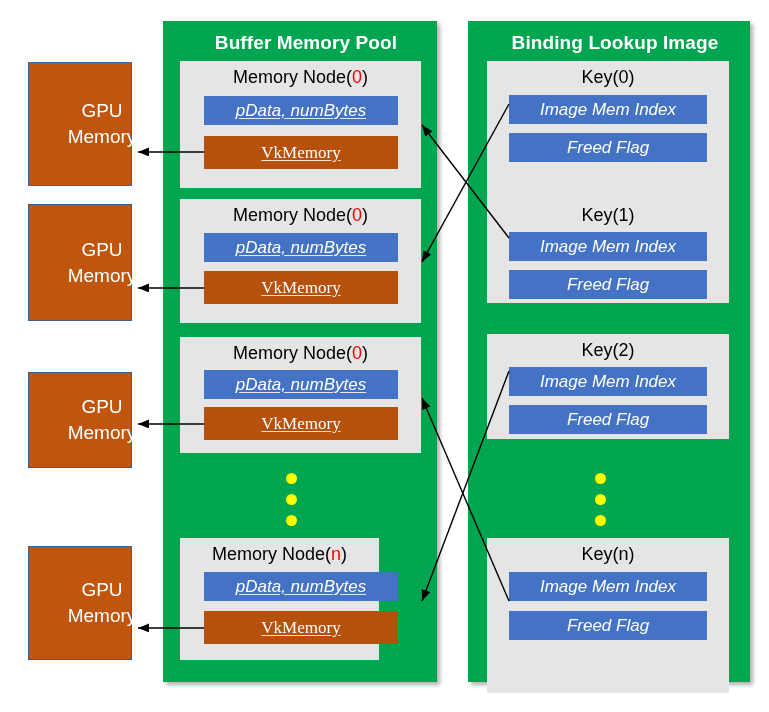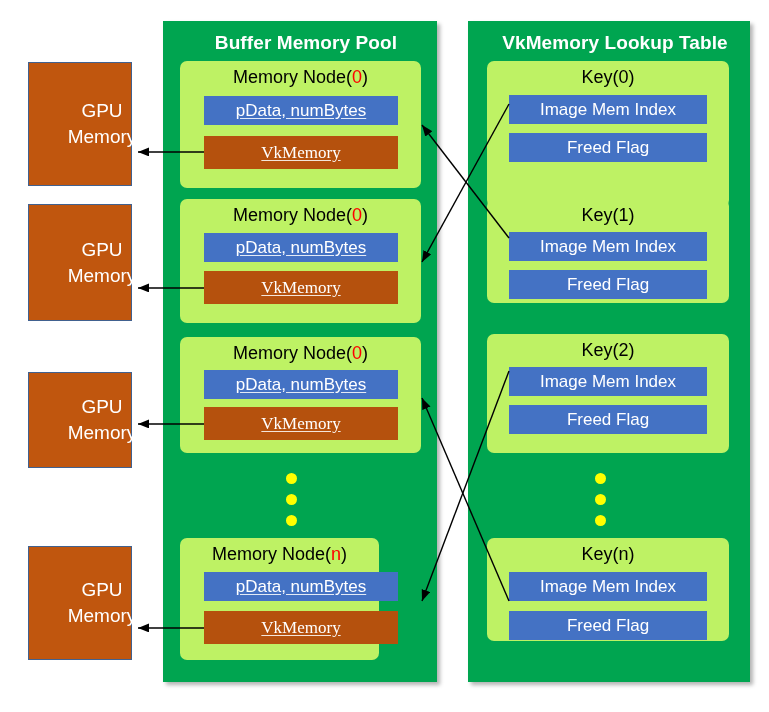--- a/index.html
+++ b/index.html
@@ -31,23 +31,22 @@
     font-size:19px;
     font-weight:bold;
     letter-spacing:.1px;
     line-height:24px;
     white-space:nowrap;
   }
 
   
   .card{
     position:absolute;
-    background:#bef264;
+    background:#e5e5e5;
     box-sizing:border-box;
-    border-radius:7px;
   }
   .card-title{
     position:absolute;
     left:0; right:0;
     top:5px;
     text-align:center;
     color:#000000;
     font-size:18px;
     line-height:22px;
     white-space:nowrap;
@@ -59,21 +58,21 @@
     position:absolute;
     display:flex;
     align-items:center;
     justify-content:center;
     color:#ffffff;
     font-size:17px;
     line-height:20px;
     white-space:nowrap;
     box-sizing:border-box;
   }
-  .bar.blue{ background:#4472C4; }
+  .bar.blue{ background:#4472C4;font-style:italic; }
   .bar.brown{ background:#B5510D;font-family:Liberation Serif, serif; }
   .bar .spell{
     text-decoration:underline;
     text-decoration-color:rgba(255,255,255,.85);
     text-underline-offset:2px;
   }
 
   
   .gpu{
     position:absolute;
@@ -187,21 +186,21 @@
     </div>
     <div class="bar blue" style="left:24px;top:34px;width:194px;height:29px;">
       <span class="spell">pData, numBytes</span>
     </div>
     <div class="bar brown" style="left:24px;top:73px;width:194px;height:33px;">
       <span class="spell">VkMemory</span>
     </div>
   </div>
 
   <div class="panel" style="left:468px;top:21px;width:282px;height:661px;">
-    <div class="panel-title">VkMemory Lookup Table</div>
+    <div class="panel-title">Binding Lookup Image</div>
   </div>
 
   <div class="card" style="left:487px;top:61px;width:242px;height:146px;">
     <div class="card-title">Key(0)</div>
     <div class="bar blue" style="left:22px;top:34px;width:198px;height:29px;">
       <span>Image Mem Index</span>
     </div>
     <div class="bar blue" style="left:22px;top:72px;width:198px;height:29px;">
       <span>Freed Flag</span>
     </div>
@@ -210,37 +209,37 @@
   <div class="card" style="left:487px;top:199px;width:242px;height:104px;">
     <div class="card-title">Key(1)</div>
     <div class="bar blue" style="left:22px;top:33px;width:198px;height:29px;">
       <span>Image Mem Index</span>
     </div>
     <div class="bar blue" style="left:22px;top:71px;width:198px;height:29px;">
       <span>Freed Flag</span>
     </div>
   </div>
 
-  <div class="card" style="left:487px;top:334px;width:242px;height:119px;">
+  <div class="card" style="left:487px;top:334px;width:242px;height:105px;">
     <div class="card-title">Key(2)</div>
     <div class="bar blue" style="left:22px;top:33px;width:198px;height:29px;">
       <span>Image Mem Index</span>
     </div>
     <div class="bar blue" style="left:22px;top:71px;width:198px;height:29px;">
       <span>Freed Flag</span>
     </div>
   </div>
 
   <div class="ellipsis" style="left:595px;top:473px;">
       <i></i>
       <i></i>
       <i></i>
     </div>
 
-  <div class="card" style="left:487px;top:538px;width:242px;height:103px;">
+  <div class="card" style="left:487px;top:538px;width:242px;height:155px;">
     <div class="card-title">Key(n)</div>
     <div class="bar blue" style="left:22px;top:34px;width:198px;height:29px;">
       <span>Image Mem Index</span>
     </div>
     <div class="bar blue" style="left:22px;top:73px;width:198px;height:29px;">
       <span>Freed Flag</span>
     </div>
   </div>
 
   <svg id="arrows" viewBox="0 0 769 712">

